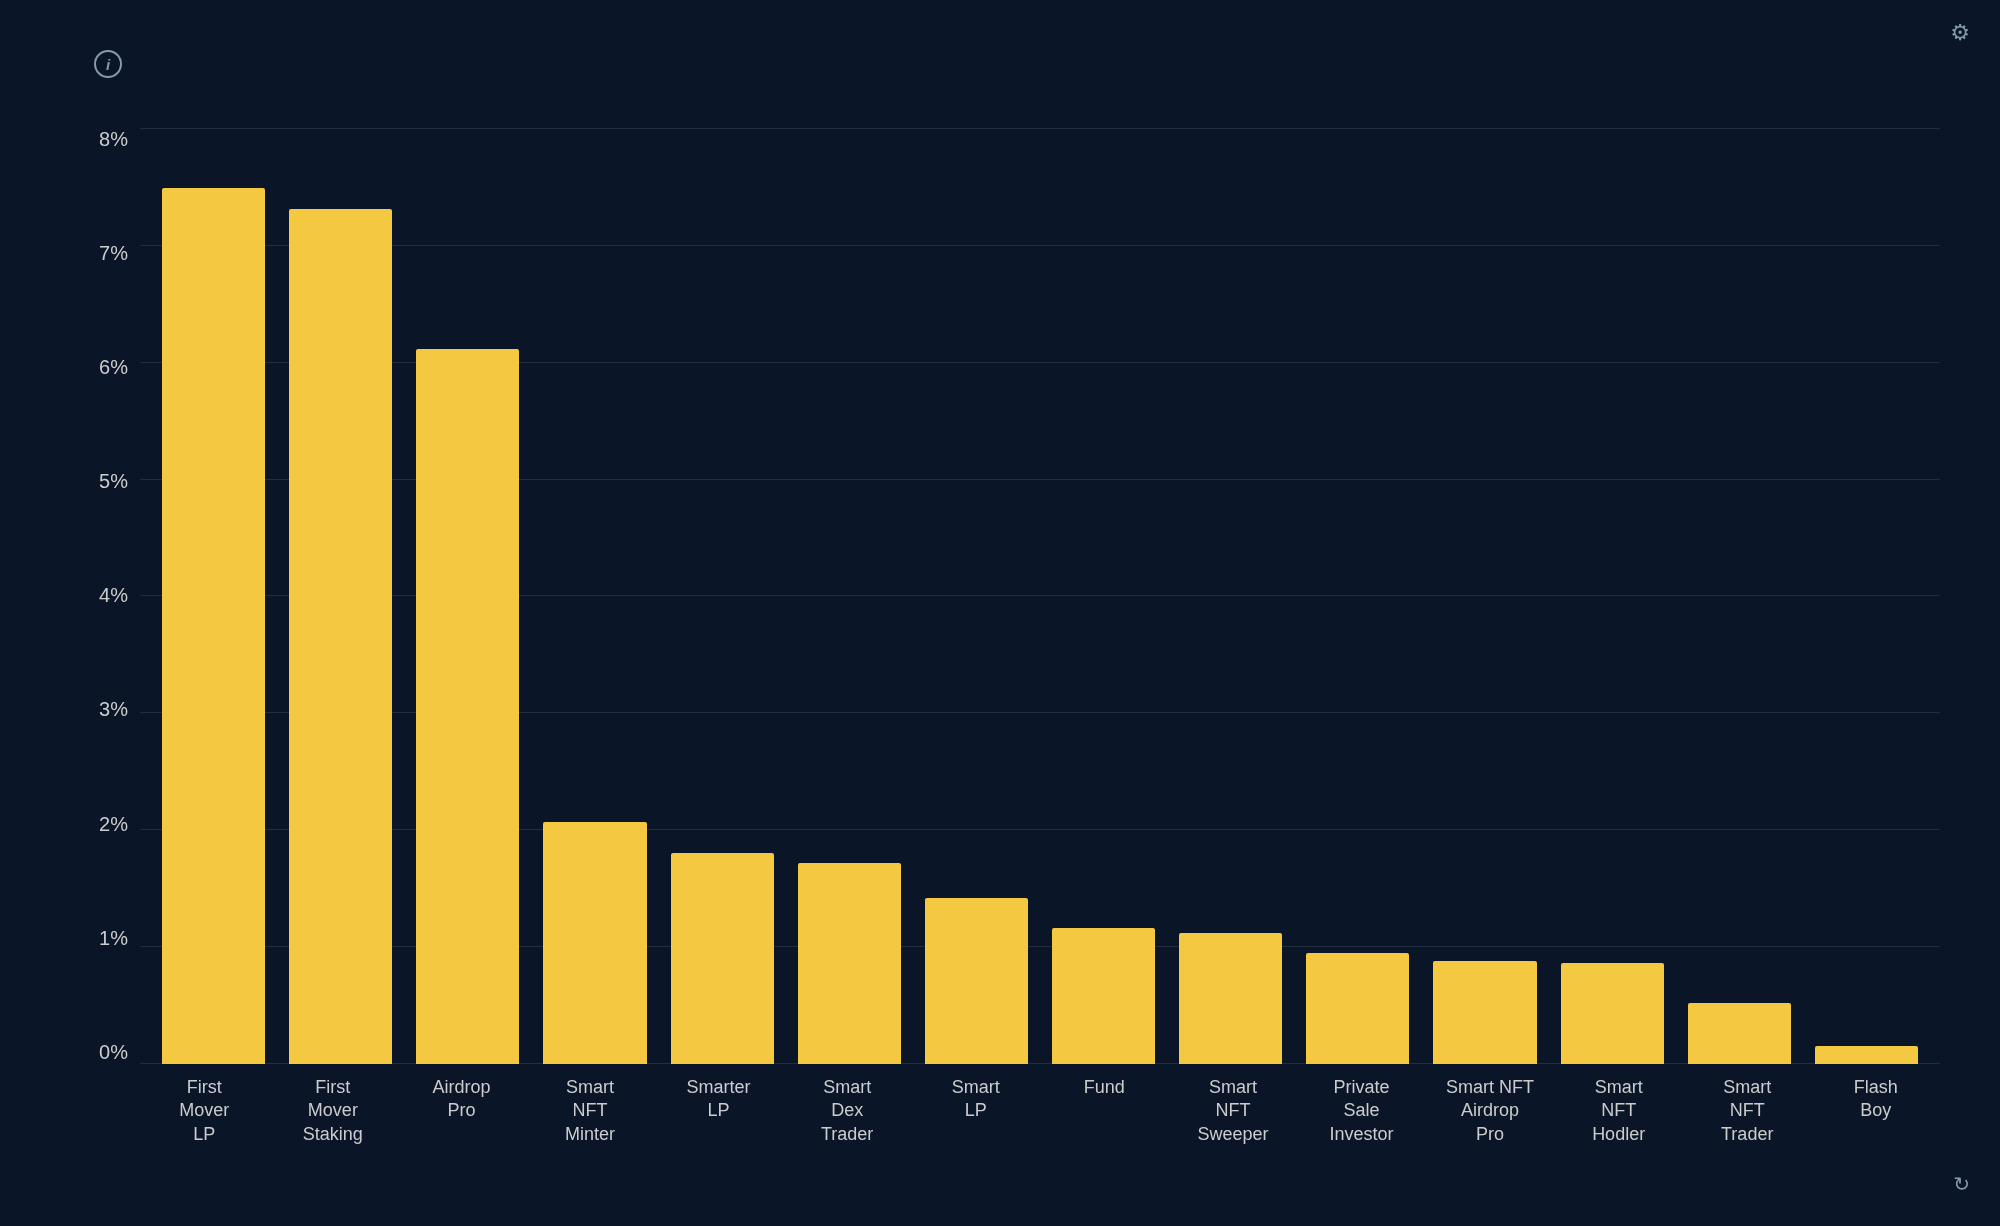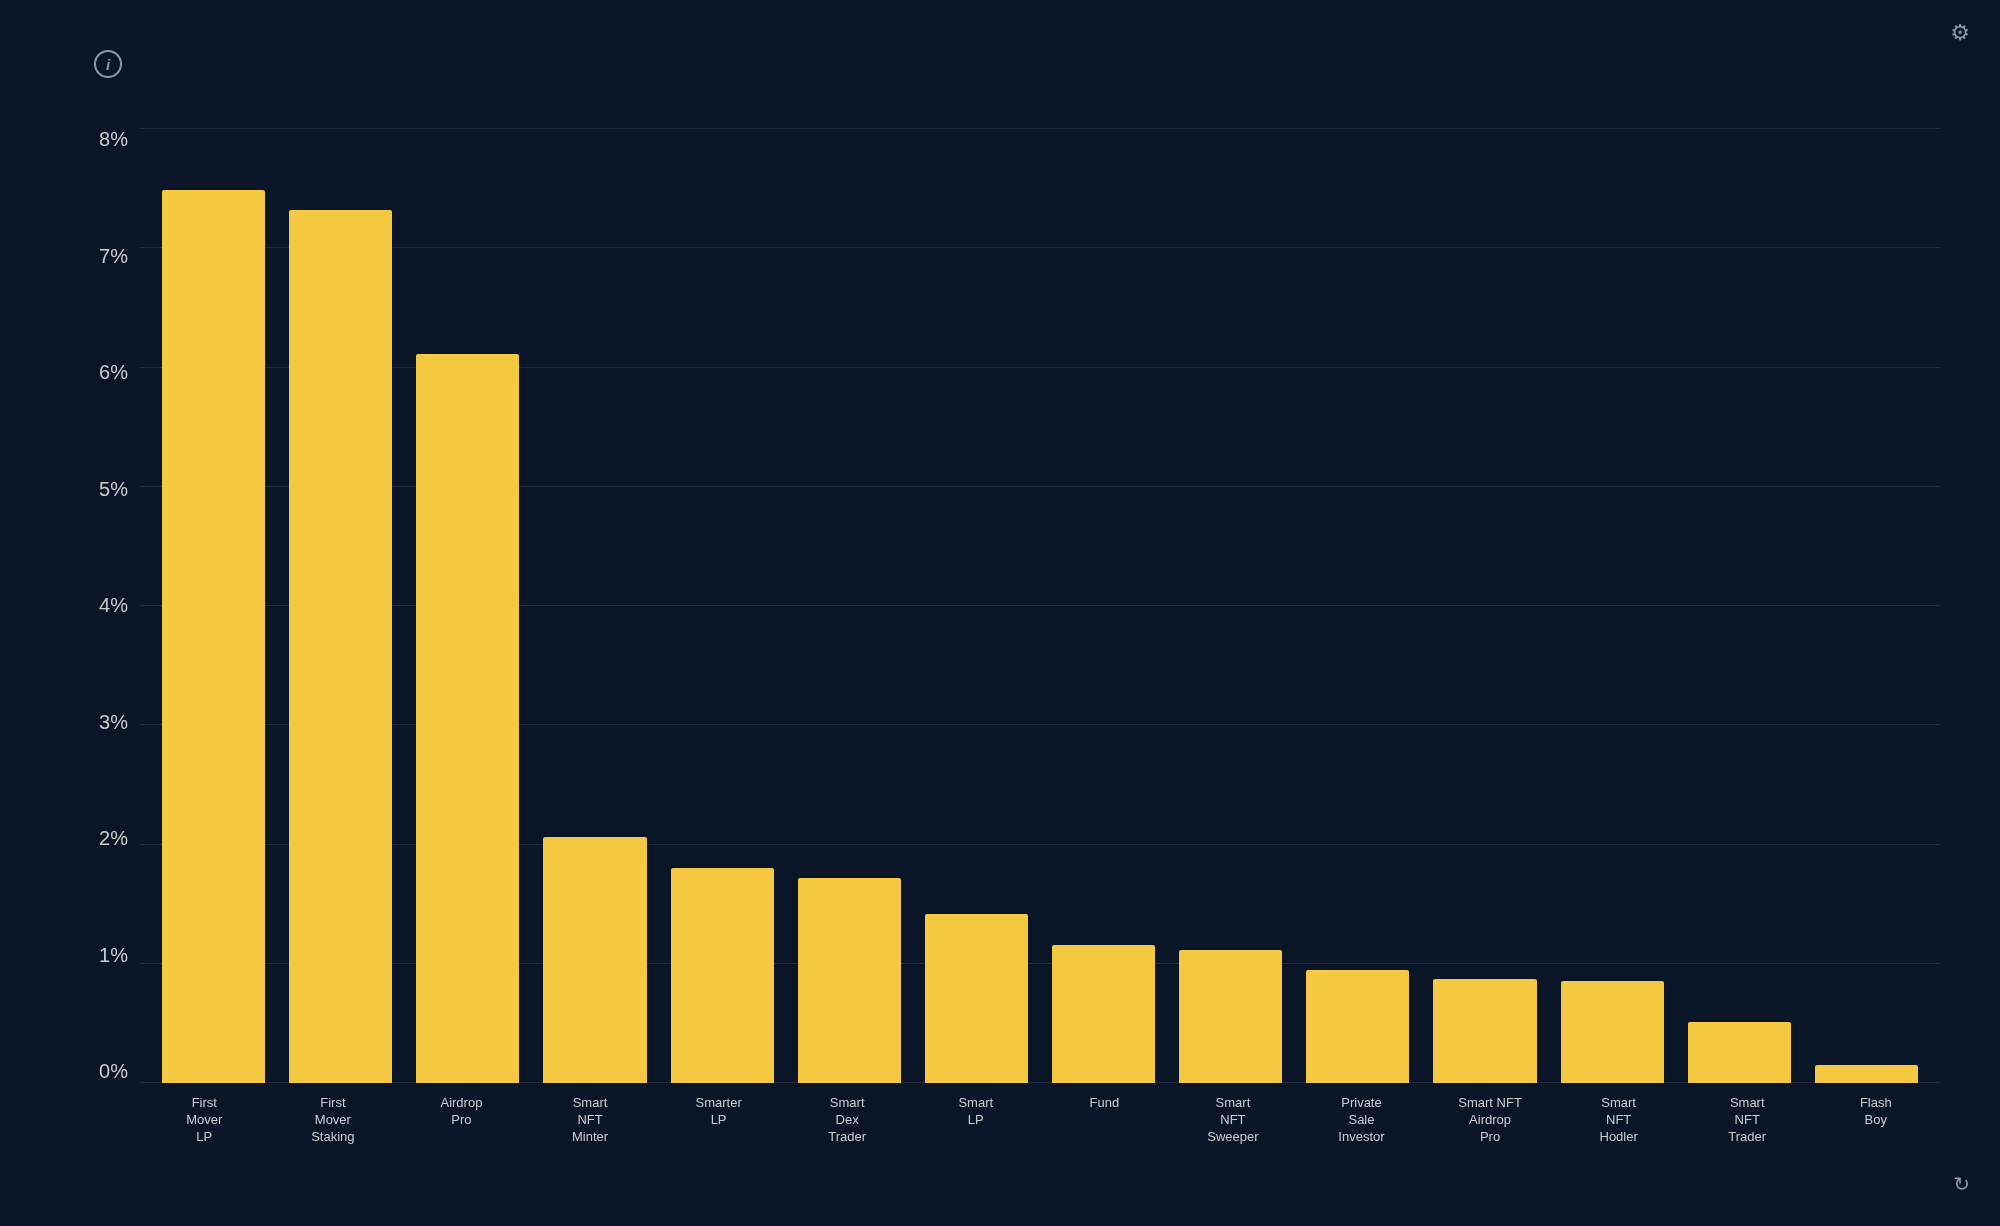--- a/index.html
+++ b/index.html
@@ -116,21 +116,21 @@
     }
     .x-labels {
       display: flex;
       padding-left: 60px;
       padding-right: 0px;
       padding-top: 12px;
     }
     .x-label {
       flex: 1;
       text-align: center;
-      font-size: 13px;
+      font-size: 18px;
       color: #cccccc;
       line-height: 1.3;
       padding: 0 4px;
     }
     .settings-icon {
       position: absolute;
       top: 20px;
       right: 30px;
       color: #8899aa;
       font-size: 22px;

